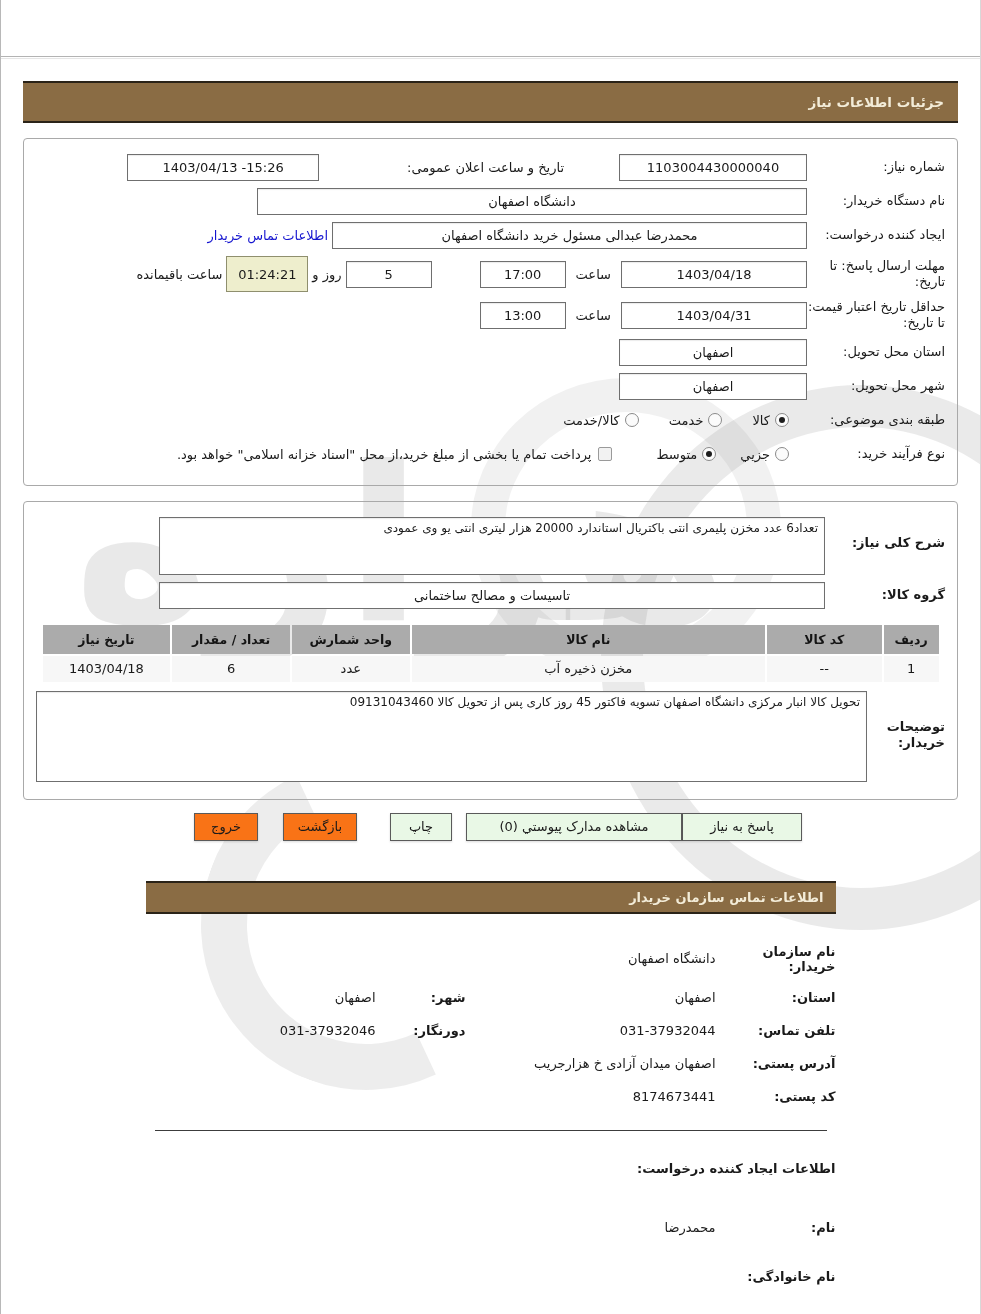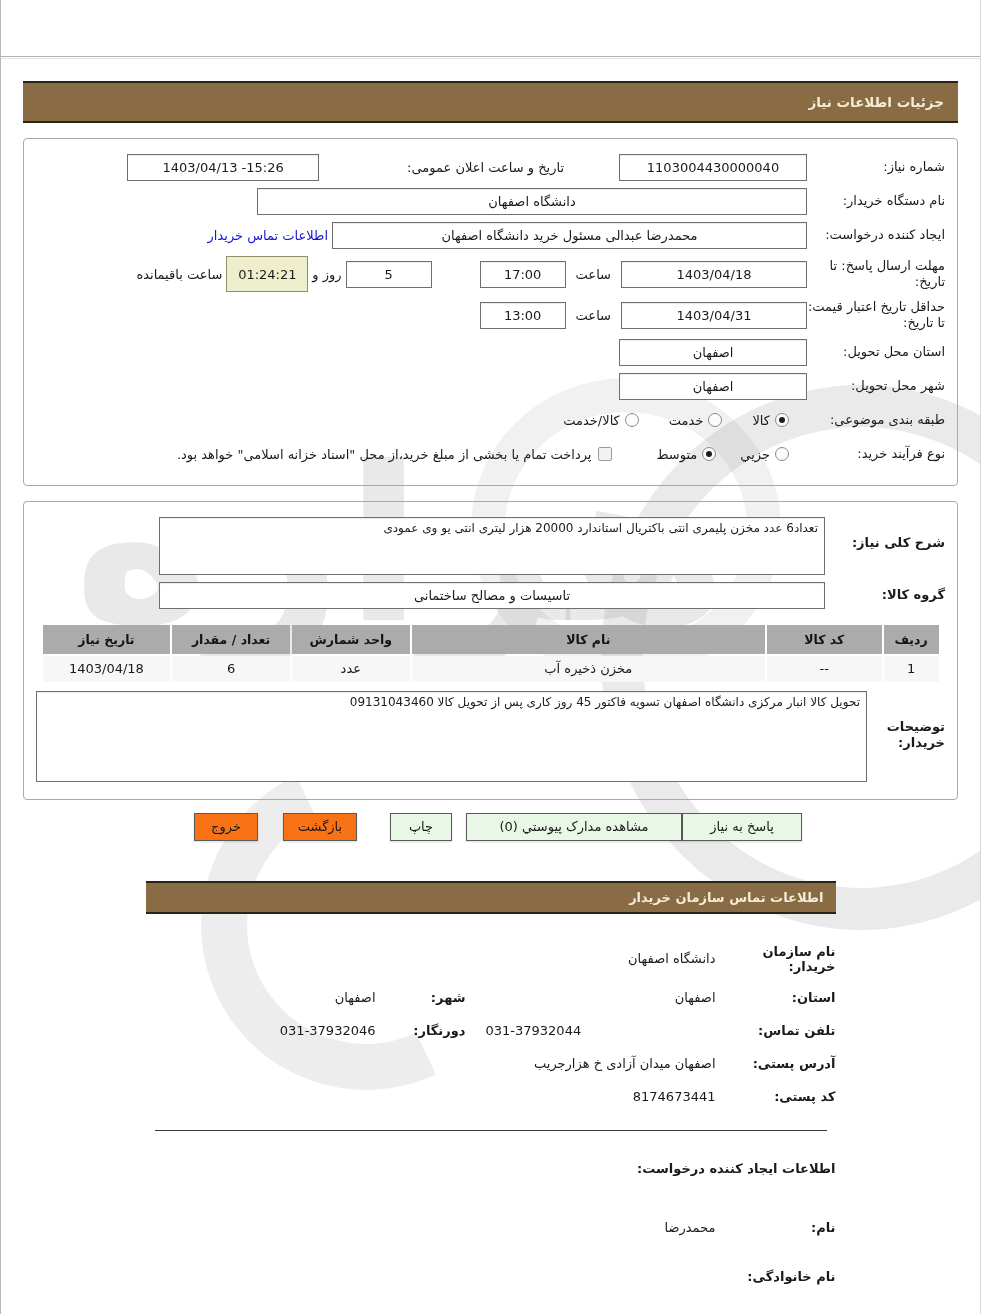--- a/index.html
+++ b/index.html
@@ -252,21 +252,21 @@
 
   <div class="c-row">
     <span class="clbl">استان:</span>
     <span class="cval">اصفهان</span>
     <span class="clbl">شهر:</span>
     <span class="cval">اصفهان</span>
   </div>
 
   <div class="c-row">
     <span class="clbl">تلفن تماس:</span>
-    <span class="cval ltr" style="text-align:left">031-37932044</span>
+    <span class="cval ltr" style="text-align:right">031-37932044</span>
     <span class="clbl">دورنگار:</span>
     <span class="cval ltr" style="text-align:right">031-37932046</span>
   </div>
 
   <div class="c-row">
     <span class="clbl">آدرس پستی:</span>
     <span class="cval" style="grid-column:span 3">اصفهان میدان آزادی خ هزارجریب</span>
   </div>
 
   <div class="c-row">

